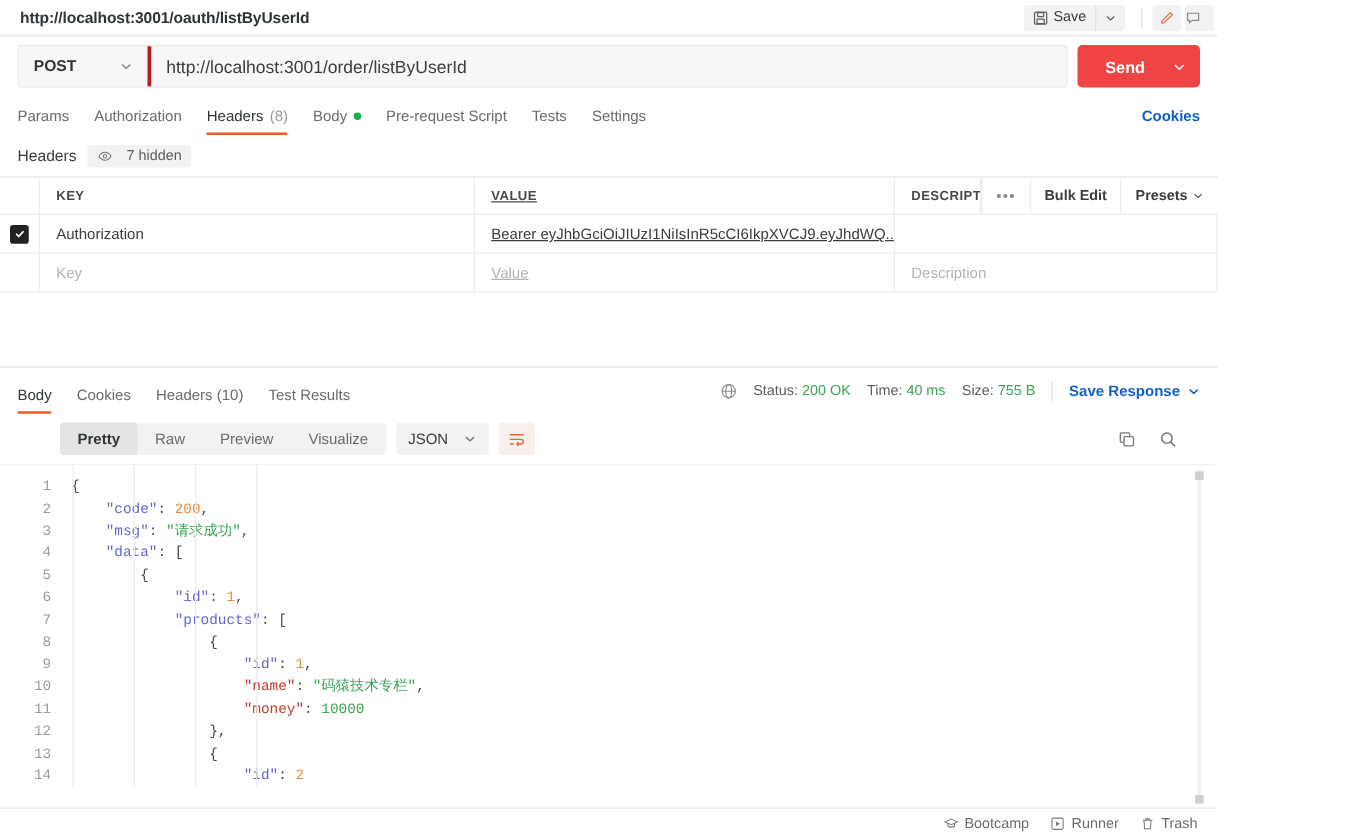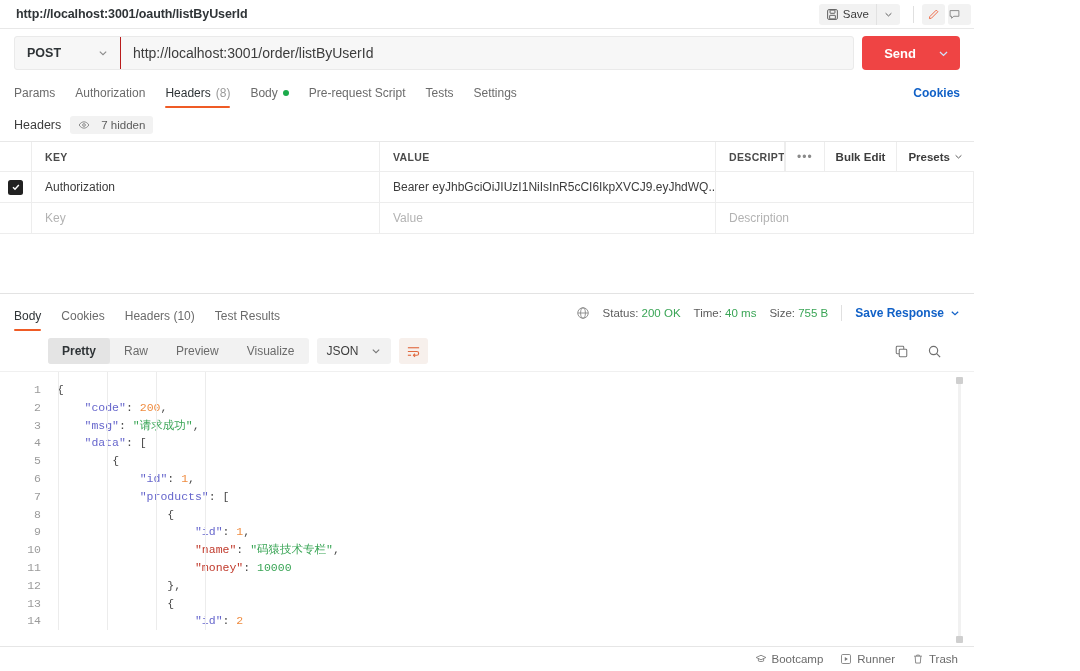--- a/index.html
+++ b/index.html
@@ -52,21 +52,21 @@
   }
   .url-box {
     flex: 1; display: flex; align-items: center; height: 34px;
     background: #f7f7f7; border: 1px solid #eaeaea; border-radius: 3px;
     overflow: hidden;
   }
   .method {
     display: flex; align-items: center; justify-content: space-between;
     width: 106px; height: 34px; padding: 0 12px;
     font-size: 12.5px; font-weight: bold; color: #2f3437;
-    border-right: 1px solid #b91c1c; cursor: pointer;
+    border-right: 3px solid #b91c1c; cursor: pointer;
   }
   .url-input {
     flex: 1; font-size: 14px; color: #3c3c3c; padding: 0 12px; cursor: text;
     white-space: nowrap; overflow: hidden; text-overflow: ellipsis;
   }
   .send-group {
     display: flex; align-items: center; background: #ef4444; border-radius: 4px;
     height: 34px; color: #fff; cursor: pointer;
   }
   .send-label { padding: 0 19px 0 22px; font-size: 13px; font-weight: bold; }
@@ -117,21 +117,21 @@
   .cb-cell {
     width: 32px; min-width: 32px; display: flex; align-items: center; justify-content: center;
     border-right: 1px solid #ededed;
   }
   .cell {
     display: flex; align-items: center; padding: 0 0 0 13px;
     border-right: 1px solid #ededed; font-size: 12px;
     overflow: hidden; white-space: nowrap;
   }
   .c-key { width: 348px; min-width: 348px; }
-  .c-val { width: 336px; min-width: 336px; }
+  .c-val { width: 336px; min-width: 336px; text-decoration: underline; }
   .c-desc { flex: 1; }
   .th { font-size: 10.5px; font-weight: bold; color: #4a4a4a; letter-spacing: 0.35px; }
   .cellmuted { color: #b3b3b3; }
   .cellval { color: #3c3c3c; text-overflow: ellipsis; overflow: hidden; }
   .checkbox {
     width: 15px; height: 15px; background: #212121; border-radius: 2.5px;
     display: flex; align-items: center; justify-content: center; cursor: pointer;
   }
   .hactions { display: flex; align-items: stretch; }
   .hact {

